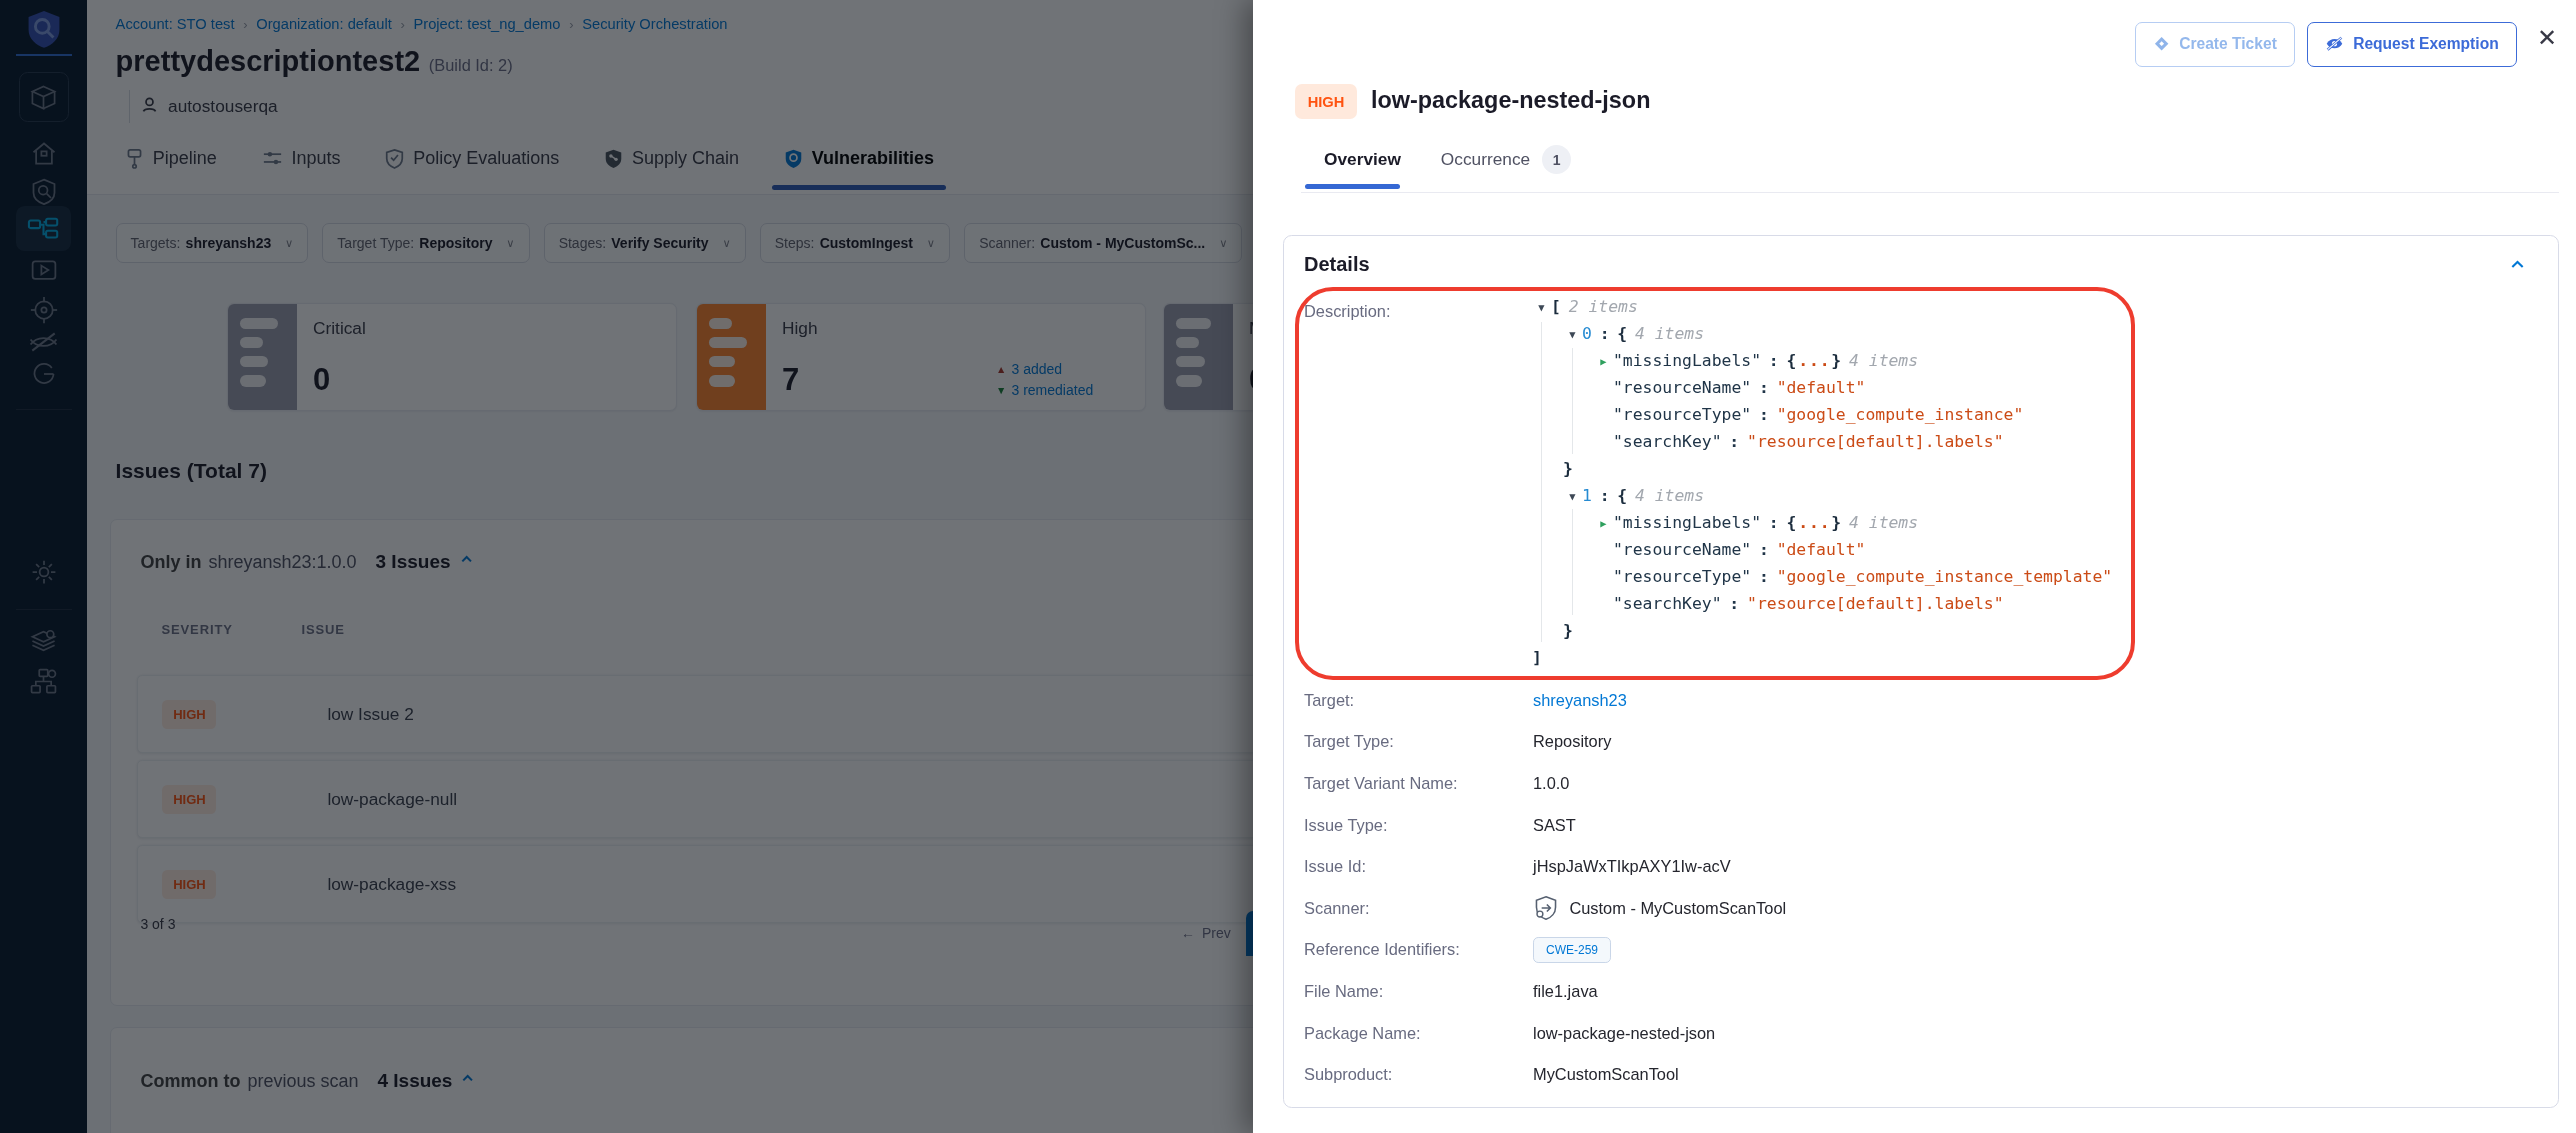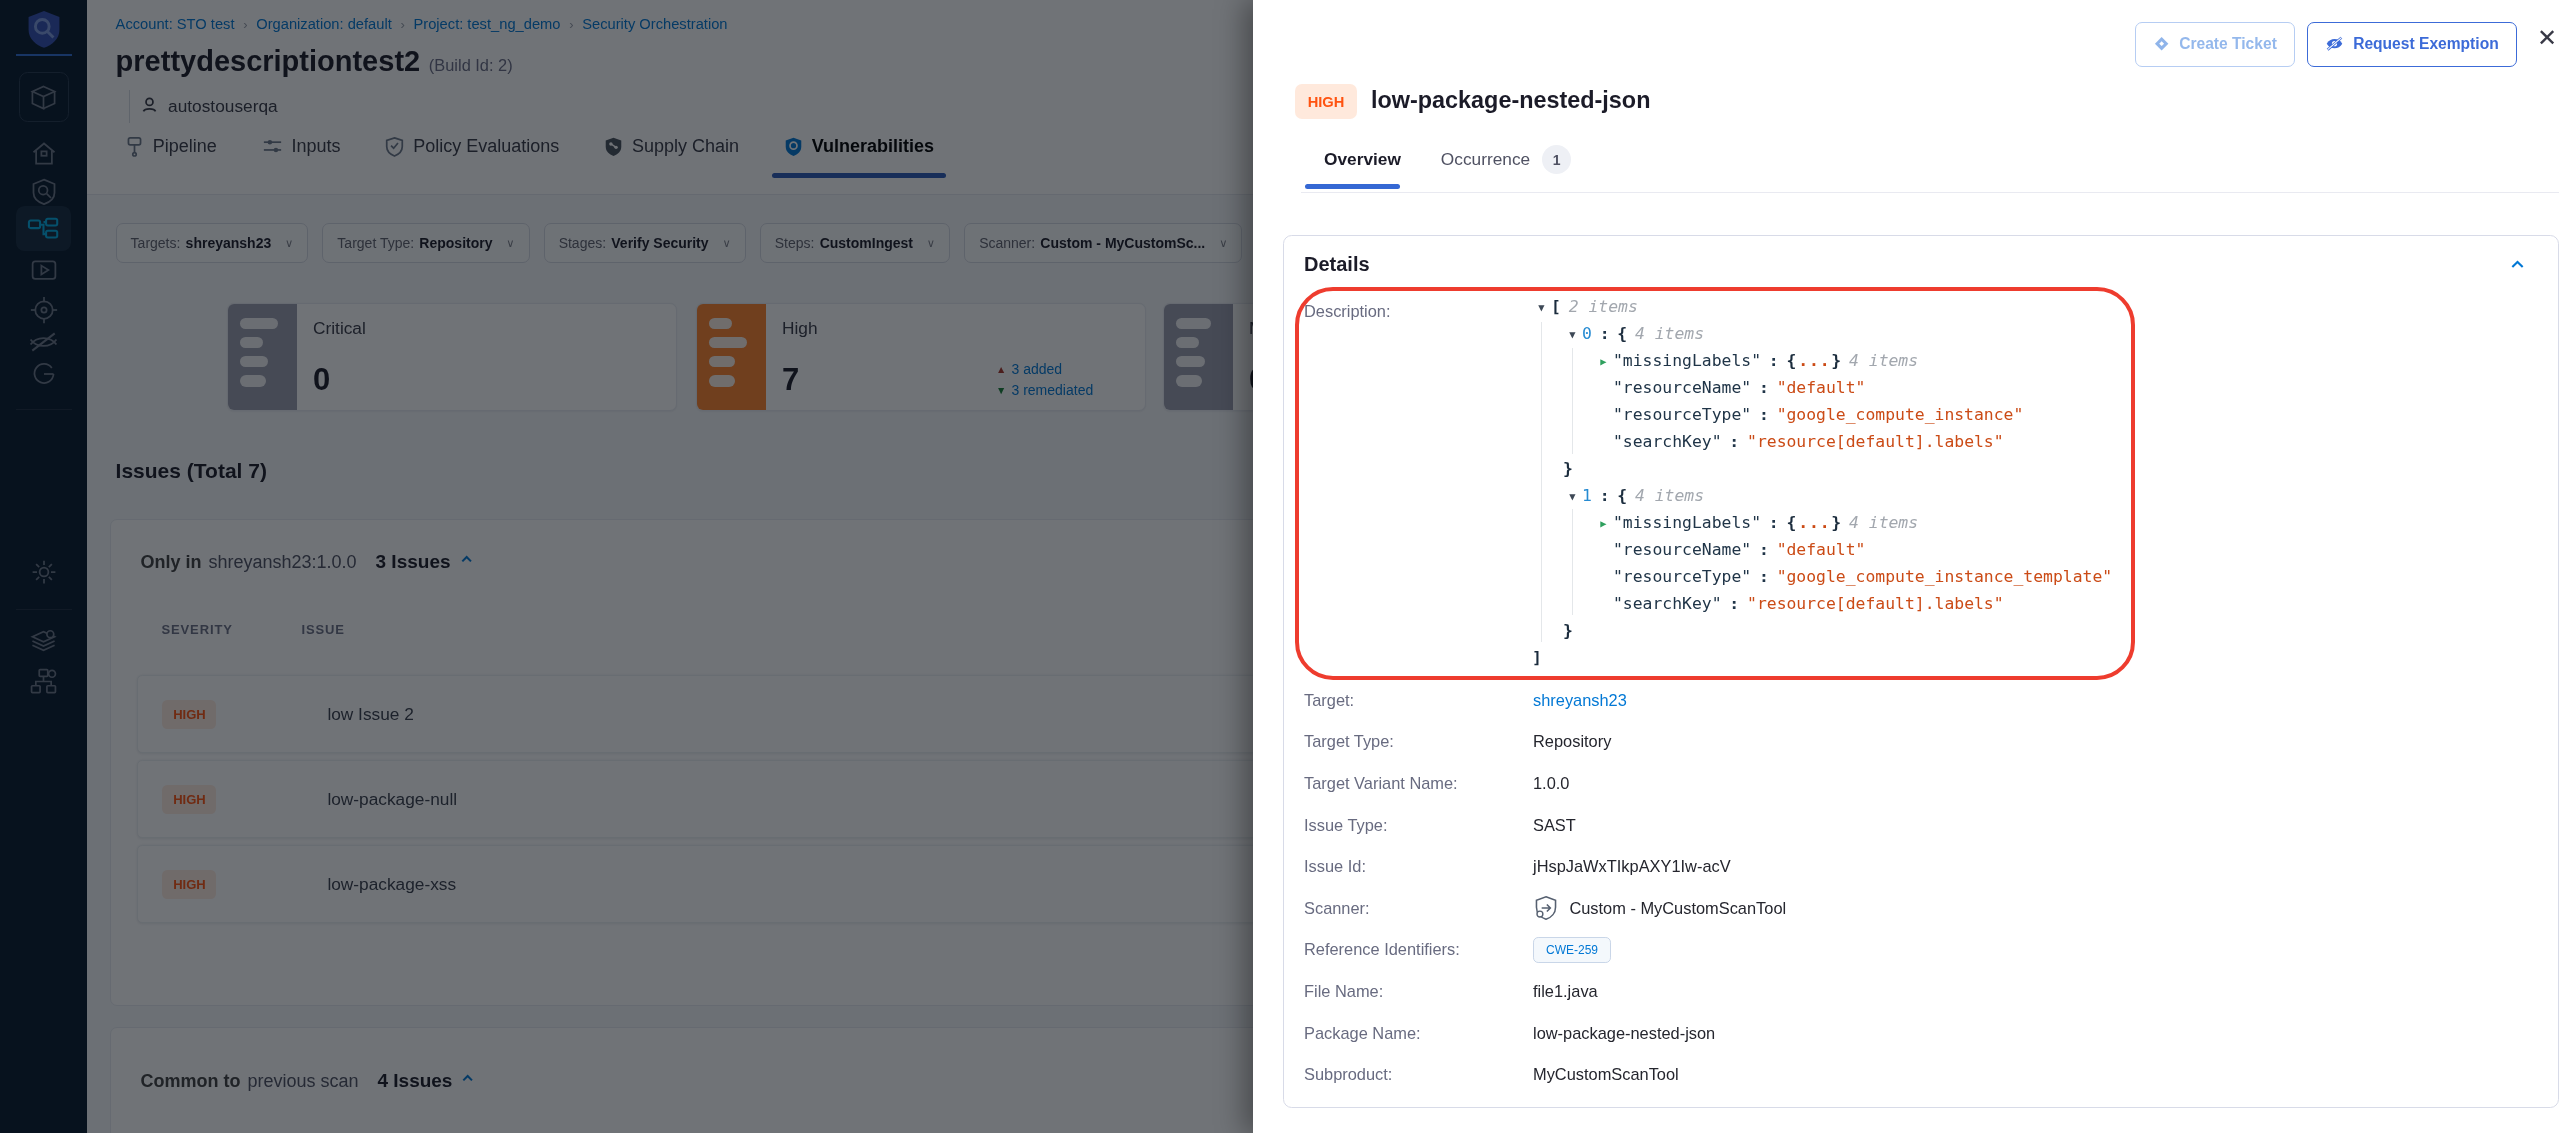--- a/index.html
+++ b/index.html
@@ -21,21 +21,21 @@
 
   .breadcrumb { position:absolute; left:28.6px; top:15.6px; font-size:14.7px; }
   .breadcrumb a { color:#0278d5; text-decoration:none; margin-right:8.7px; }
   .breadcrumb .sep { color:#9aa0ab; margin-right:8.7px; font-size:13px; }
 
   .page-title { position:absolute; left:28.6px; top:45px; font-size:29px; font-weight:bold; color:#1b1b28; }
   .build-id { font-size:16.4px; font-weight:normal; color:#6b6d85; margin-left:8.7px; }
   .trigger-row { position:absolute; left:42px; top:90px; display:flex; align-items:center; gap:8.7px;
                  border-left:1.7px solid #d7dbe3; padding-left:10.4px; height:33px; font-size:17.3px; color:#383946; }
 
-  .main-tabs { position:absolute; left:38px; top:136px; display:flex; gap:45px; }
+  .main-tabs { position:absolute; left:38px; top:148px; display:flex; gap:45px; }
   .main-tab { display:flex; align-items:center; gap:8.7px; font-size:18px; color:#383946; cursor:pointer; padding-bottom:15.6px; position:relative; }
   .main-tab.active { color:#000000; font-weight:bold; }
   .main-tab.active::after { content:""; position:absolute; left:-12px; right:-12px; bottom:-5.2px; height:5.2px; border-radius:3.5px; background:#2e5cb8; }
 
   .chip-row { position:absolute; left:28.6px; top:223px; display:flex; gap:14px; white-space:nowrap; }
   .chip { height:40px; background:#fbfcfd; border:0.9px solid #d4d9e2; border-radius:7px; display:flex; align-items:center;
           padding:0 14px; font-size:14px; color:#61636f; gap:5.2px; }
   .chip b { color:#1b1b28; }
   .chip .caret { color:#7c7f89; margin-left:8.7px; font-size:11.3px; }
 
@@ -425,20 +425,30 @@
         </div>
         <div class="issue-row" style="top: 240px;">
           <span class="sev-badge">HIGH</span>
           <span class="issue-title">low-package-null</span>
         </div>
         <div class="issue-row" style="top: 325px;">
           <span class="sev-badge">HIGH</span>
           <span class="issue-title">low-package-xss</span>
         </div>
       </div>
+    <div class="pagination">
+      <span>3 of 3</span>
+      <span class="pag-right">
+        <span class="prev-btn">
+          <span>←</span>
+          <span>Prev</span>
+        </span>
+        <span class="page-btn">1</span>
+      </span>
+    </div>
   </div>
 
   <div class="panel" id="panel-common">
     <div class="group-line" style="top:42px;">
       <b class="pref">Common to</b>
       <span>previous scan</span>
       <span class="count">4 Issues</span>
       <span>
         <svg width="17.3" height="17.3" viewBox="0 0 20 20">
             <polyline points="5,12 10,7 15,12" fill="none" stroke="#0278d5" stroke-width="2.4"></polyline>

